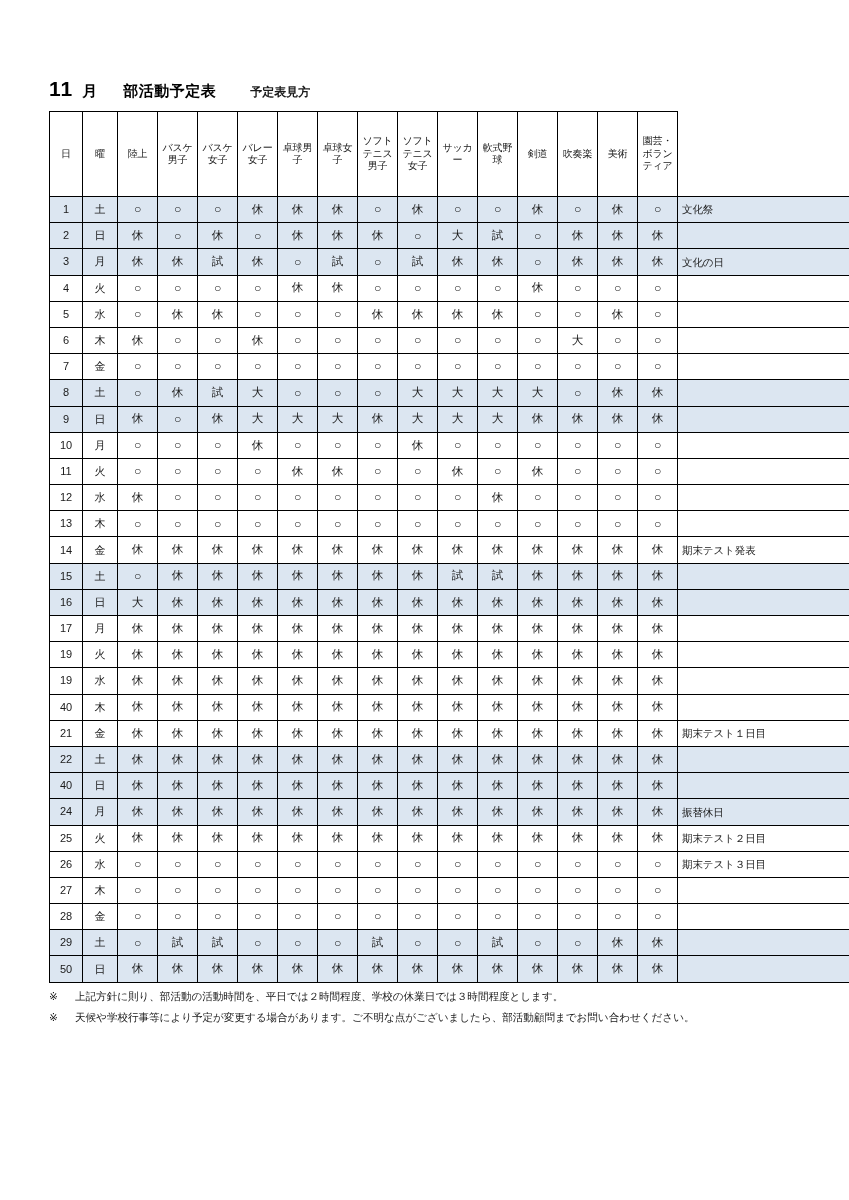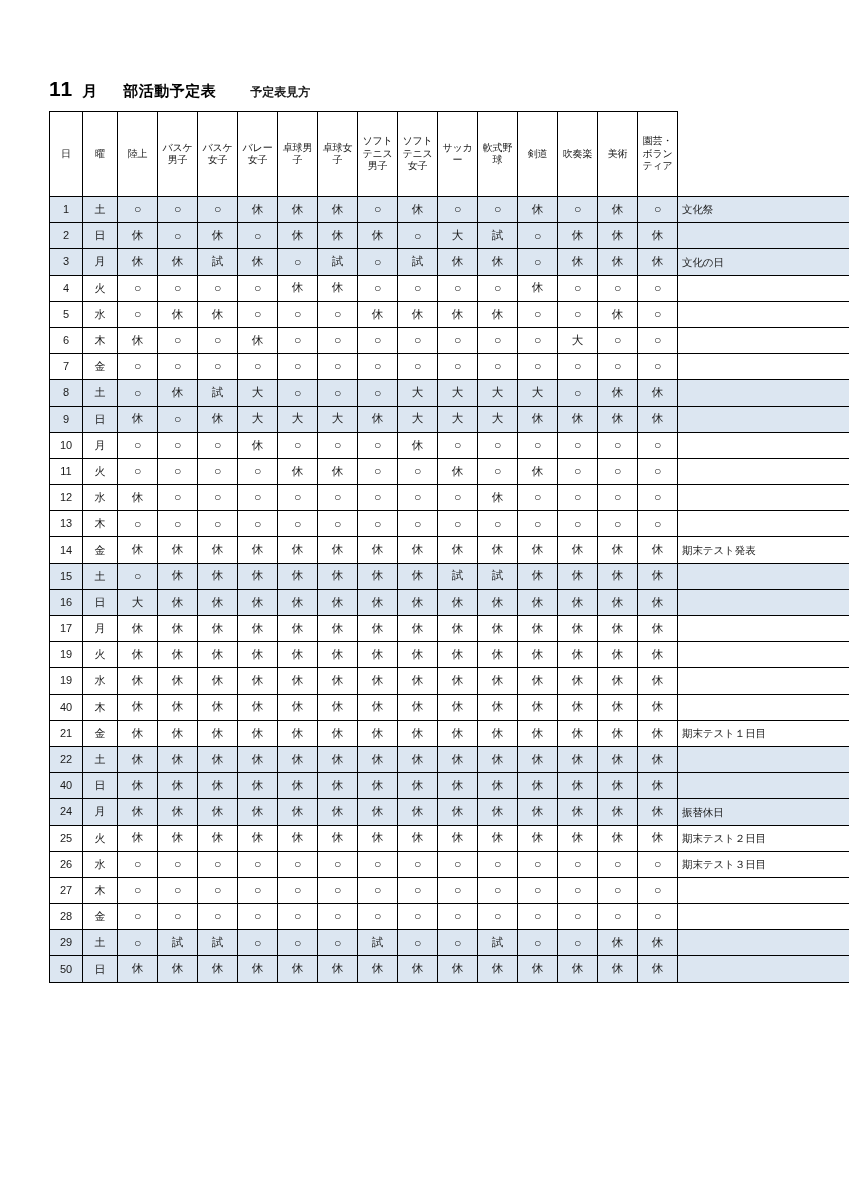--- a/index.html
+++ b/index.html
@@ -778,15 +778,17 @@
             <td><span class="mark-x">休</span></td>
             <td><span class="mark-x">休</span></td>
             <td><span class="mark-x">休</span></td>
             <td class="note-cell"></td>
           </tr>
         </tbody>
     </table>
   </div>
 
   <div class="notes" id="notes-block">
+      <div class="note-line"><span class="note-mark">※</span><span>上記方針に則り、部活動の活動時間を、平日では２時間程度、学校の休業日では３時間程度とします。</span></div>
+      <div class="note-line"><span class="note-mark">※</span><span>天候や学校行事等により予定が変更する場合があります。ご不明な点がございましたら、部活動顧問までお問い合わせください。</span></div>
     </div>
 
 </div>
 
 </body></html>

